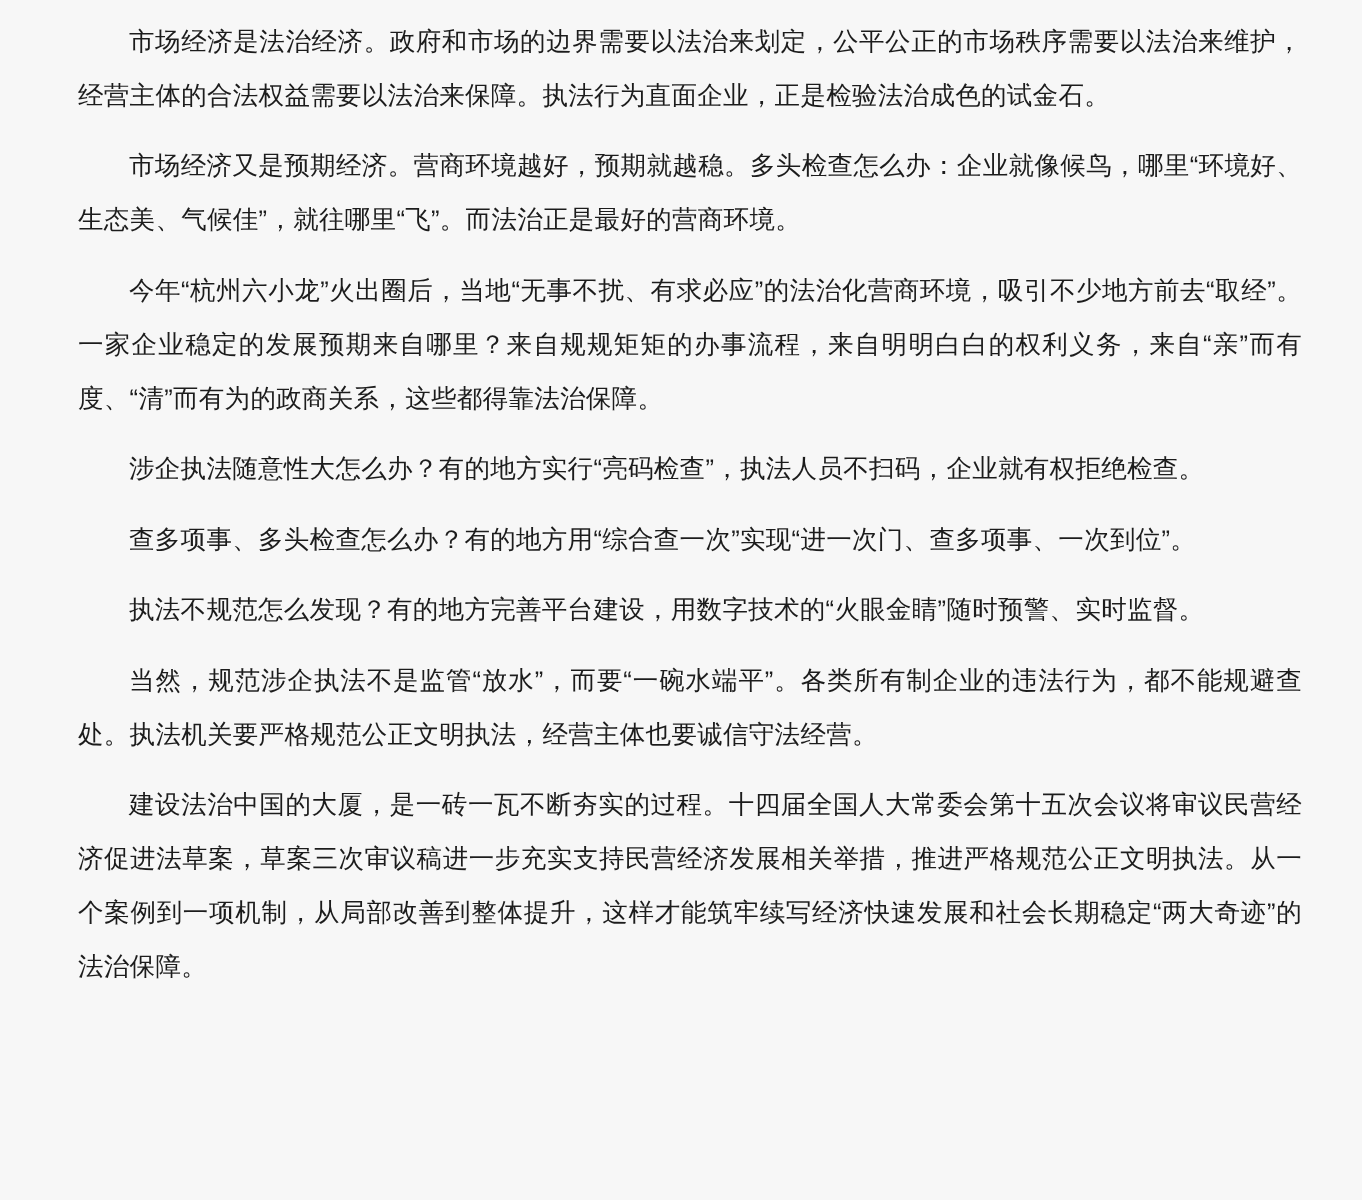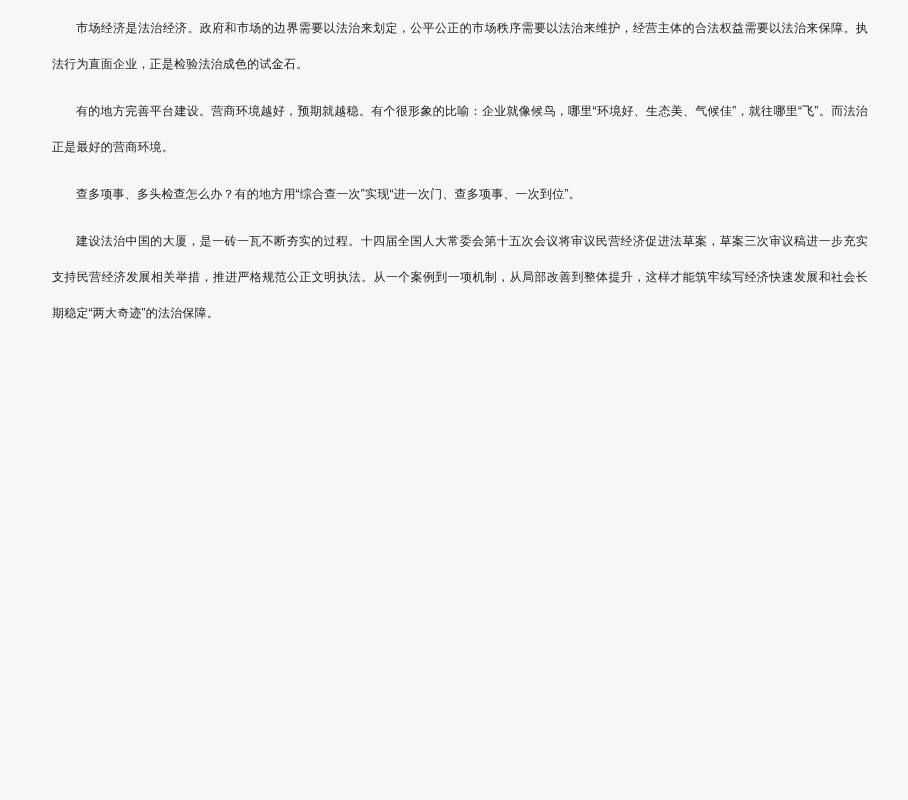--- a/index.html
+++ b/index.html
@@ -18,37 +18,41 @@
     height: 800px;
     box-sizing: border-box;
     padding: 10px 28px 10px 52px;
     background: #f7f7f7;
     overflow: hidden;
   }
   .article {
     display: block;
   }
   .para {
-    font-size: 12px;
+    font-size: 17px;
     line-height: 36px;
     text-align: justify;
     text-justify: inter-ideograph;
     margin: 0 12px 11px 0;
     text-indent: 2em;
     letter-spacing: 0.2px;
     color: #1c1c1c;
     white-space: normal;
   }
   .para:last-child {
     margin-bottom: 0;
   }
 </style>
 </head>
 <body>
 
 <div class="page">
   <div class="article">
     <p class="para">市场经济是法治经济。政府和市场的边界需要以法治来划定，公平公正的市场秩序需要以法治来维护，经营主体的合法权益需要以法治来保障。执法行为直面企业，正是检验法治成色的试金石。</p>
-    <p class="para">有的地方完善平台建设。营商环境越好，预期就越稳。有个很形象的比喻：企业就像候鸟，哪里“环境好、生态美、气候佳”，就往哪里“飞”。而法治正是最好的营商环境。</p>
+    <p class="para">市场经济又是预期经济。营商环境越好，预期就越稳。多头检查怎么办：企业就像候鸟，哪里“环境好、生态美、气候佳”，就往哪里“飞”。而法治正是最好的营商环境。</p>
+    <p class="para">今年“杭州六小龙”火出圈后，当地“无事不扰、有求必应”的法治化营商环境，吸引不少地方前去“取经”。一家企业稳定的发展预期来自哪里？来自规规矩矩的办事流程，来自明明白白的权利义务，来自“亲”而有度、“清”而有为的政商关系，这些都得靠法治保障。</p>
+    <p class="para">涉企执法随意性大怎么办？有的地方实行“亮码检查”，执法人员不扫码，企业就有权拒绝检查。</p>
     <p class="para">查多项事、多头检查怎么办？有的地方用“综合查一次”实现“进一次门、查多项事、一次到位”。</p>
+    <p class="para">执法不规范怎么发现？有的地方完善平台建设，用数字技术的“火眼金睛”随时预警、实时监督。</p>
+    <p class="para">当然，规范涉企执法不是监管“放水”，而要“一碗水端平”。各类所有制企业的违法行为，都不能规避查处。执法机关要严格规范公正文明执法，经营主体也要诚信守法经营。</p>
     <p class="para">建设法治中国的大厦，是一砖一瓦不断夯实的过程。十四届全国人大常委会第十五次会议将审议民营经济促进法草案，草案三次审议稿进一步充实支持民营经济发展相关举措，推进严格规范公正文明执法。从一个案例到一项机制，从局部改善到整体提升，这样才能筑牢续写经济快速发展和社会长期稳定“两大奇迹”的法治保障。</p>
   </div>
 </div>
 
 </body></html>

